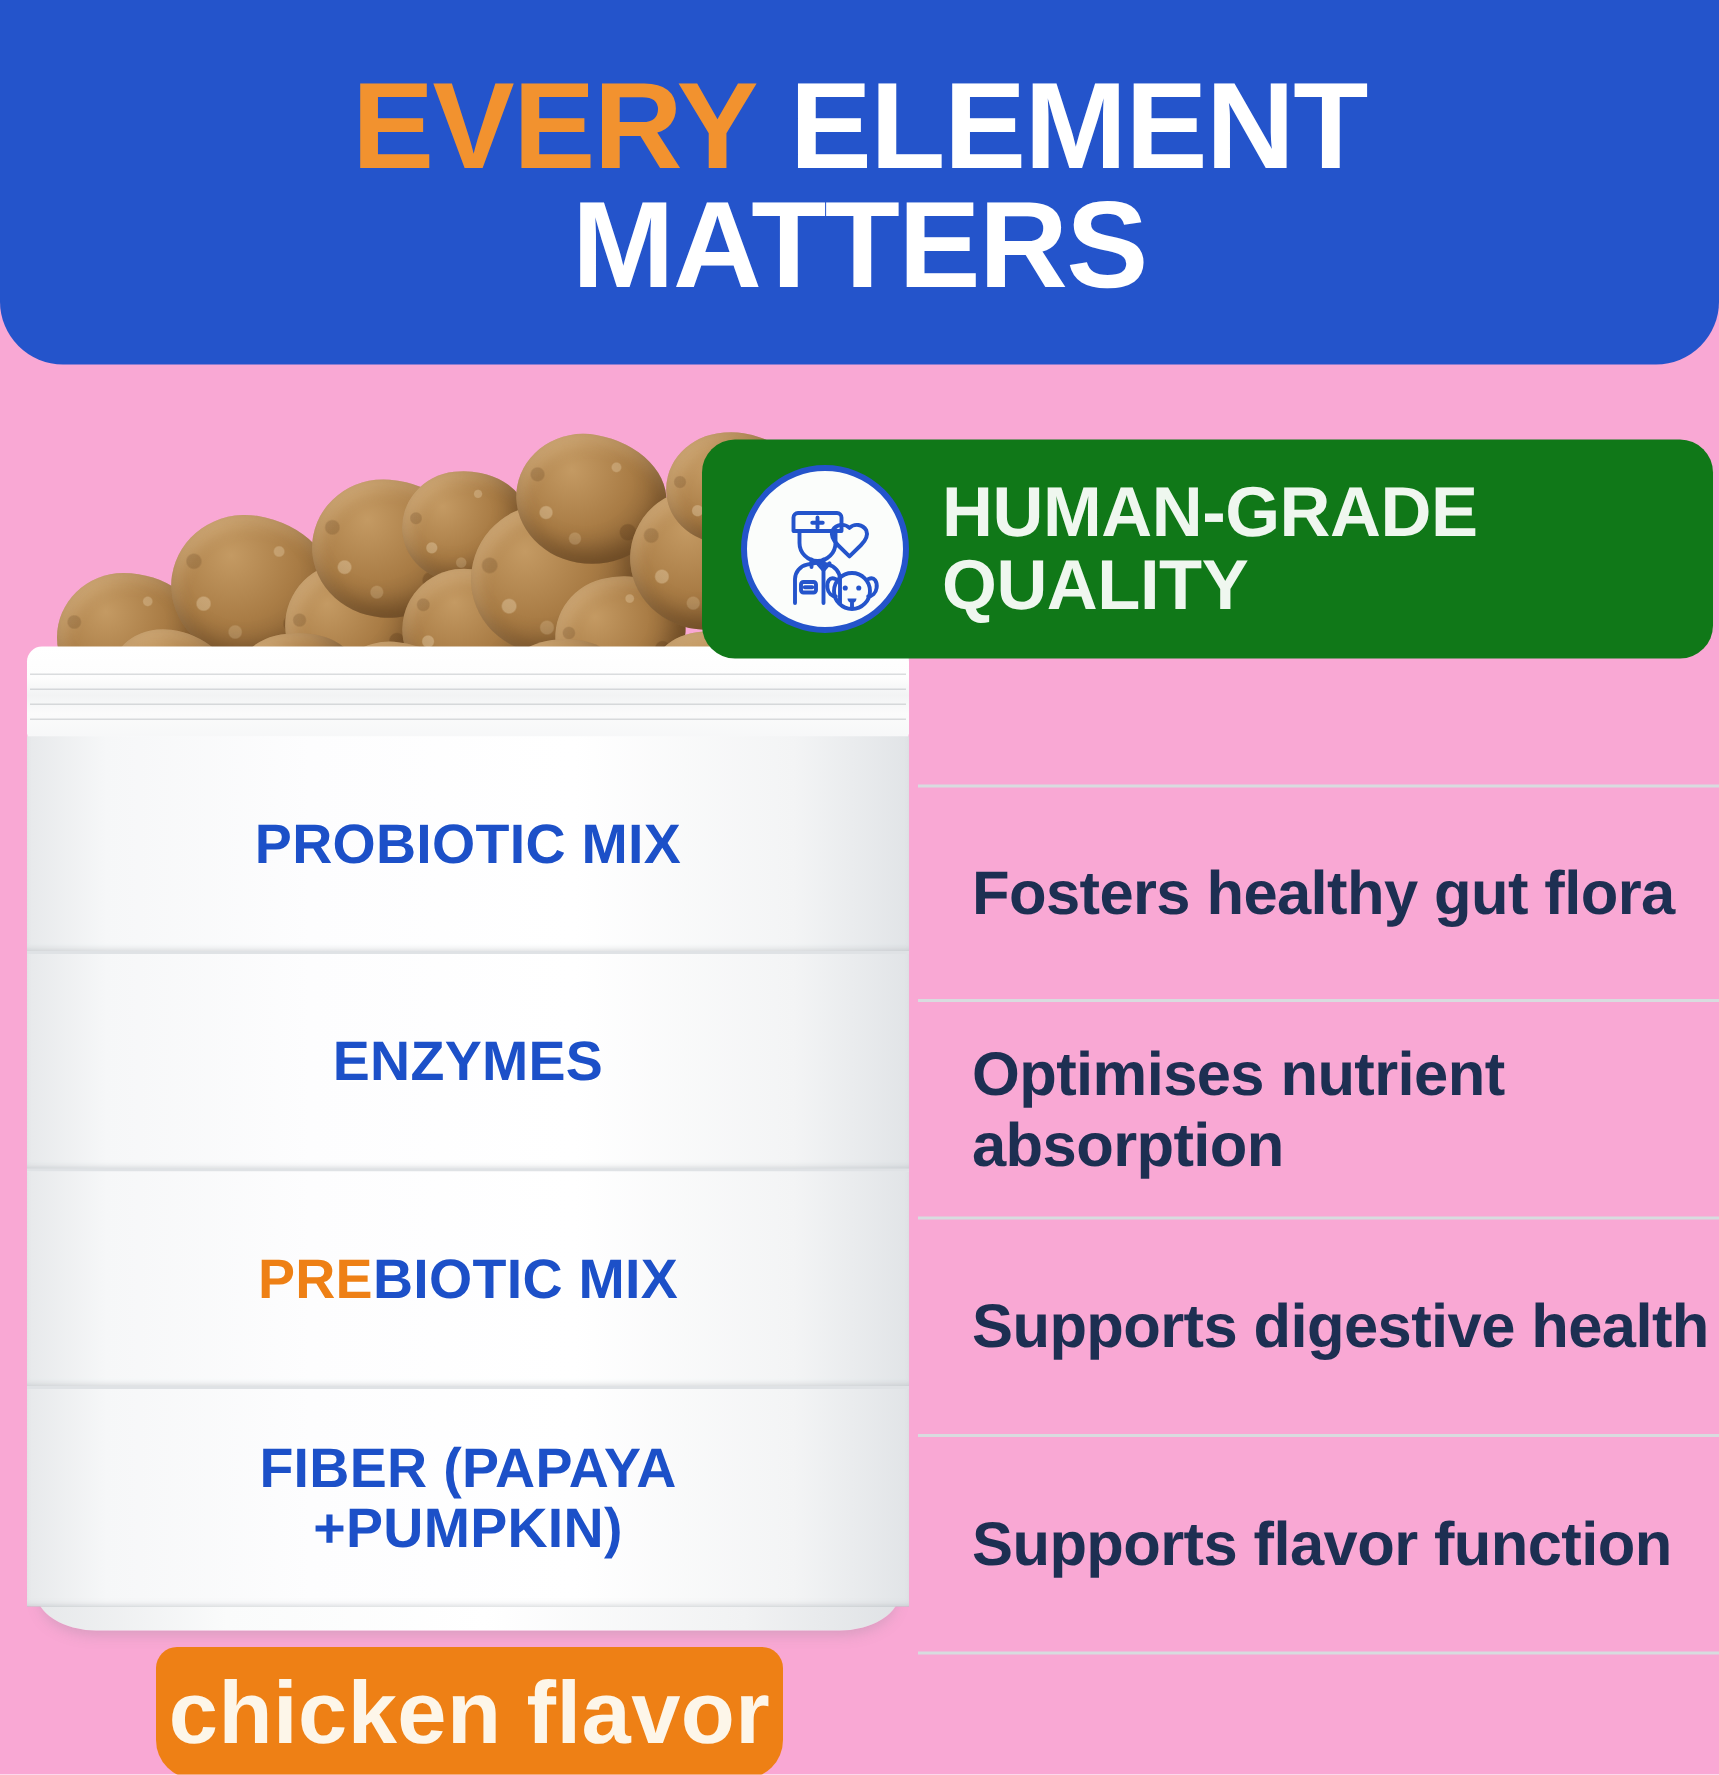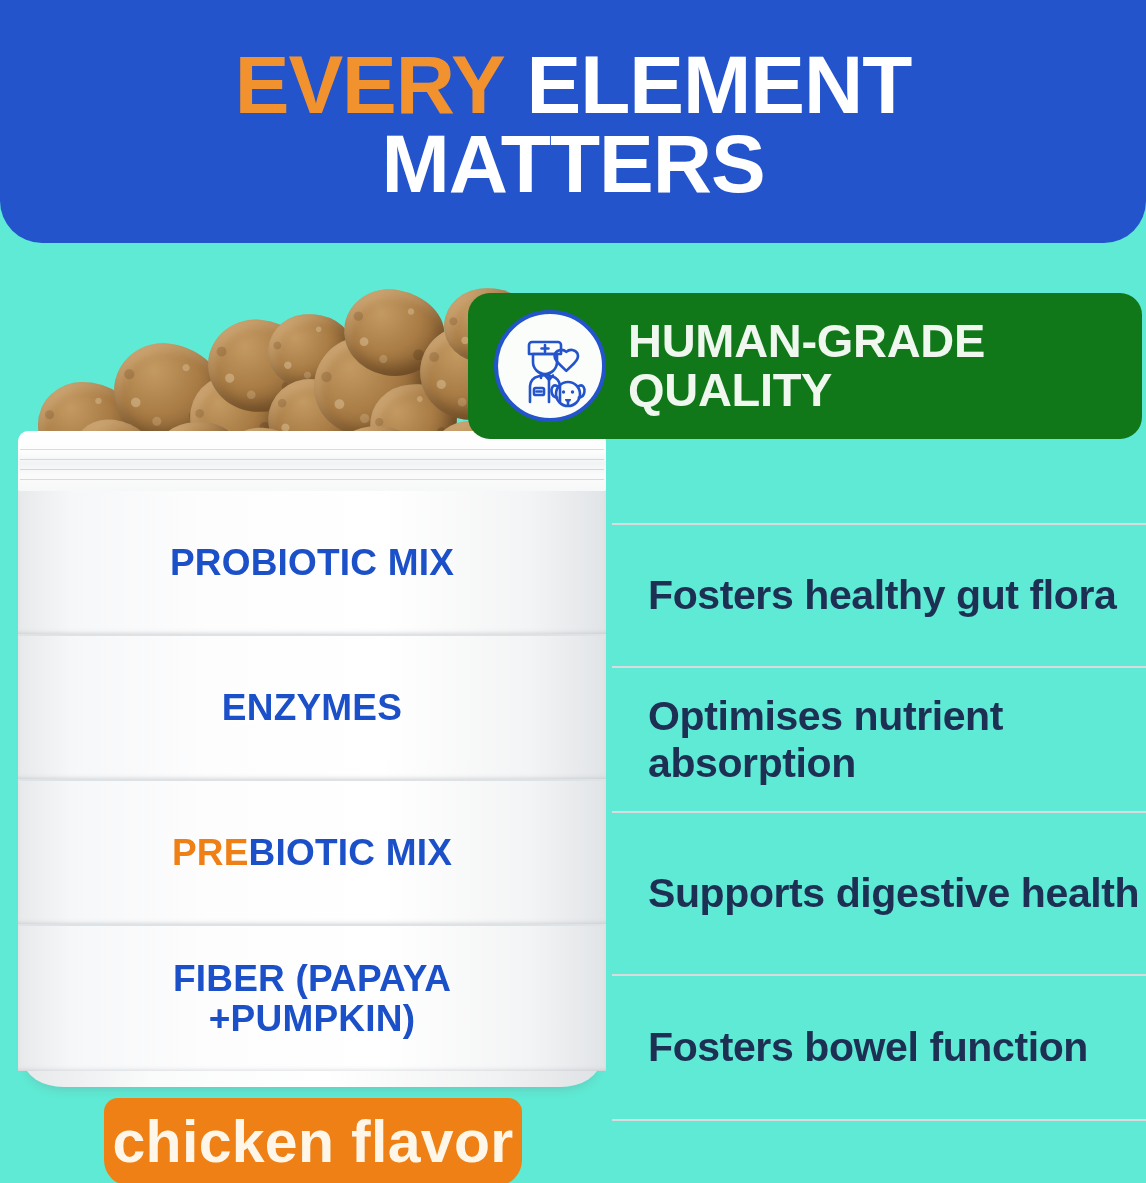--- a/index.html
+++ b/index.html
@@ -5,21 +5,21 @@
   * { margin:0; padding:0; box-sizing:border-box; }
   html, body {
     width:1146px; height:1183px;
     background:#ffffff;
     font-family:"Liberation Sans", sans-serif;
     overflow:hidden;
   }
   #page {
     position:relative;
     width:1146px; height:1183px;
-    background:#5eead4;
+    background:#f9a8d4;
   }
 
   
   #header-banner {
     position:absolute;
     left:0; top:0;
     width:1146px; height:243px;
     background:#2454CB;
     border-radius:0 0 42px 42px;
     display:flex;
@@ -320,21 +320,21 @@
     </div>
   </div>
 
   <div id="benefits-col">
     <div class="ben-row" style="height:145px;">
       <div class="ben-text">Fosters healthy gut flora</div>
     </div>
     <div class="ben-row" style="height:145px;">
       <div class="ben-text">Optimises nutrient absorption</div>
     </div>
-    <div class="ben-row" style="height:163px;">
+    <div class="ben-row" style="height:145px;">
       <div class="ben-text">Supports digestive health</div>
     </div>
     <div class="ben-row" style="height:145px;">
-      <div class="ben-text">Fosters bowel function</div>
+      <div class="ben-text">Supports flavor function</div>
     </div>
   </div>
 
 </div>
 
 </body></html>

